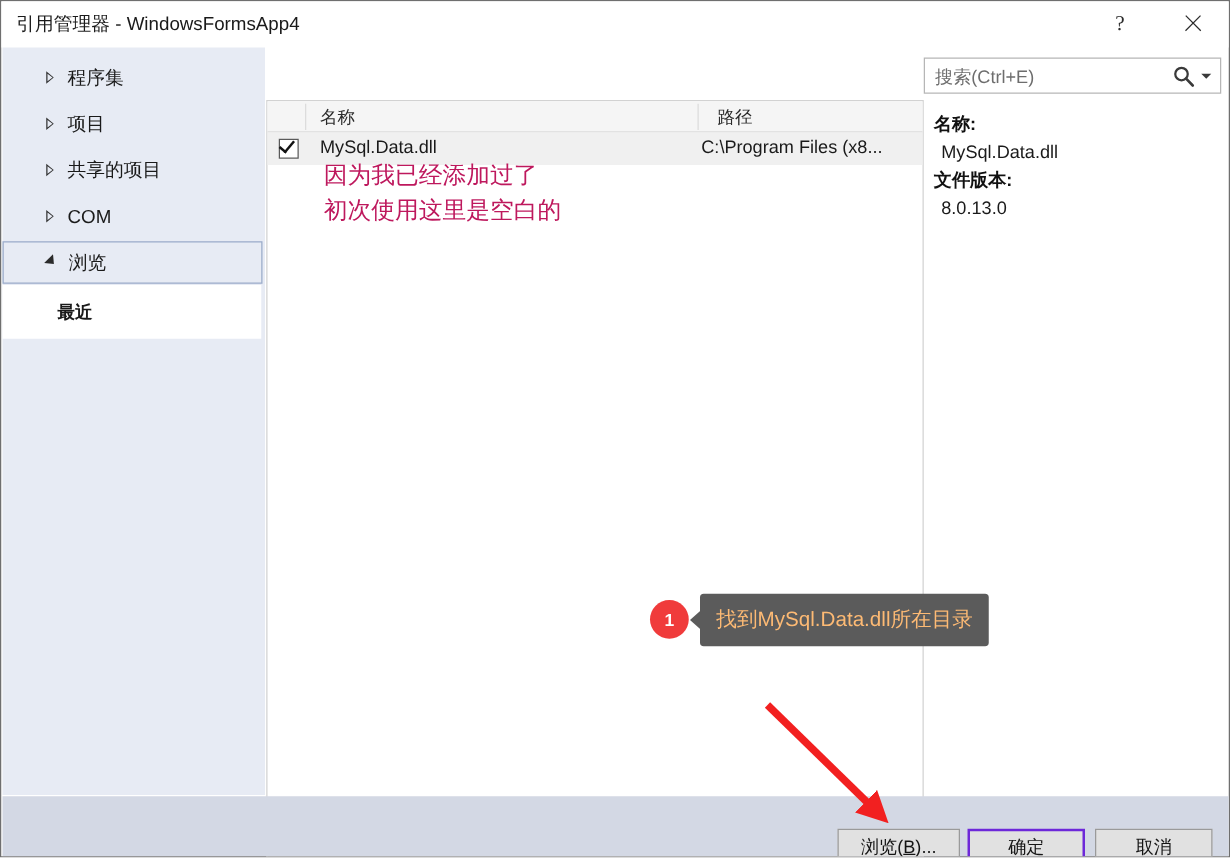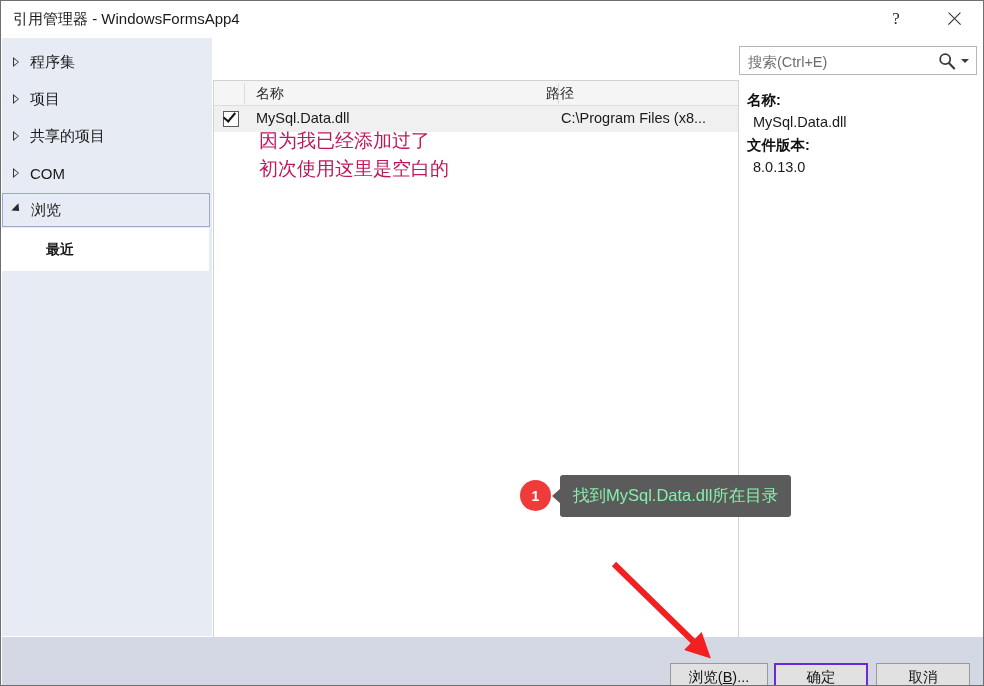--- a/index.html
+++ b/index.html
@@ -85,20 +85,21 @@
     box-sizing: border-box;
   }
   .side-item {
     position: absolute;
     left: 0;
     width: 208px; height: 34px;
     display: flex;
     align-items: center;
     box-sizing: border-box;
     cursor: default;
+    padding-left: 24px;
   }
   .side-item .twisty {
     width: 28px;
     display: flex;
     align-items: center;
     justify-content: center;
     flex: none;
   }
   .tri-right-hollow {
     width: 0; height: 0;
@@ -173,21 +174,21 @@
     background: #dcdcdc;
   }
   .hdr-label {
     position: absolute;
     top: 4px;
     font-size: 14px;
     color: #2b2b2b;
     white-space: nowrap;
   }
   #hdr-name { left: 42px; }
-  #hdr-path { left: 332px; }
+  #hdr-path { left: 360px; }
 
   #list-row {
     position: absolute;
     left: 0; top: 25px;
     width: 524px; height: 26px;
     background: #f0f0f0;
     cursor: default;
   }
   #row-check {
     position: absolute;
@@ -323,21 +324,21 @@
     height: 42px;
     background: #5b5b5b;
     border-radius: 3px;
     display: flex;
     align-items: center;
     padding: 0 13px;
     box-sizing: border-box;
   }
   #callout-text {
     font-size: 16.5px;
-    color: #86efac;
+    color: #fdba74;
     white-space: nowrap;
   }
   #callout-tail {
     position: absolute;
     left: 551px; top: 487px;
     width: 0; height: 0;
     border-right: 9px solid #5b5b5b;
     border-top: 8px solid transparent;
     border-bottom: 8px solid transparent;
   }

